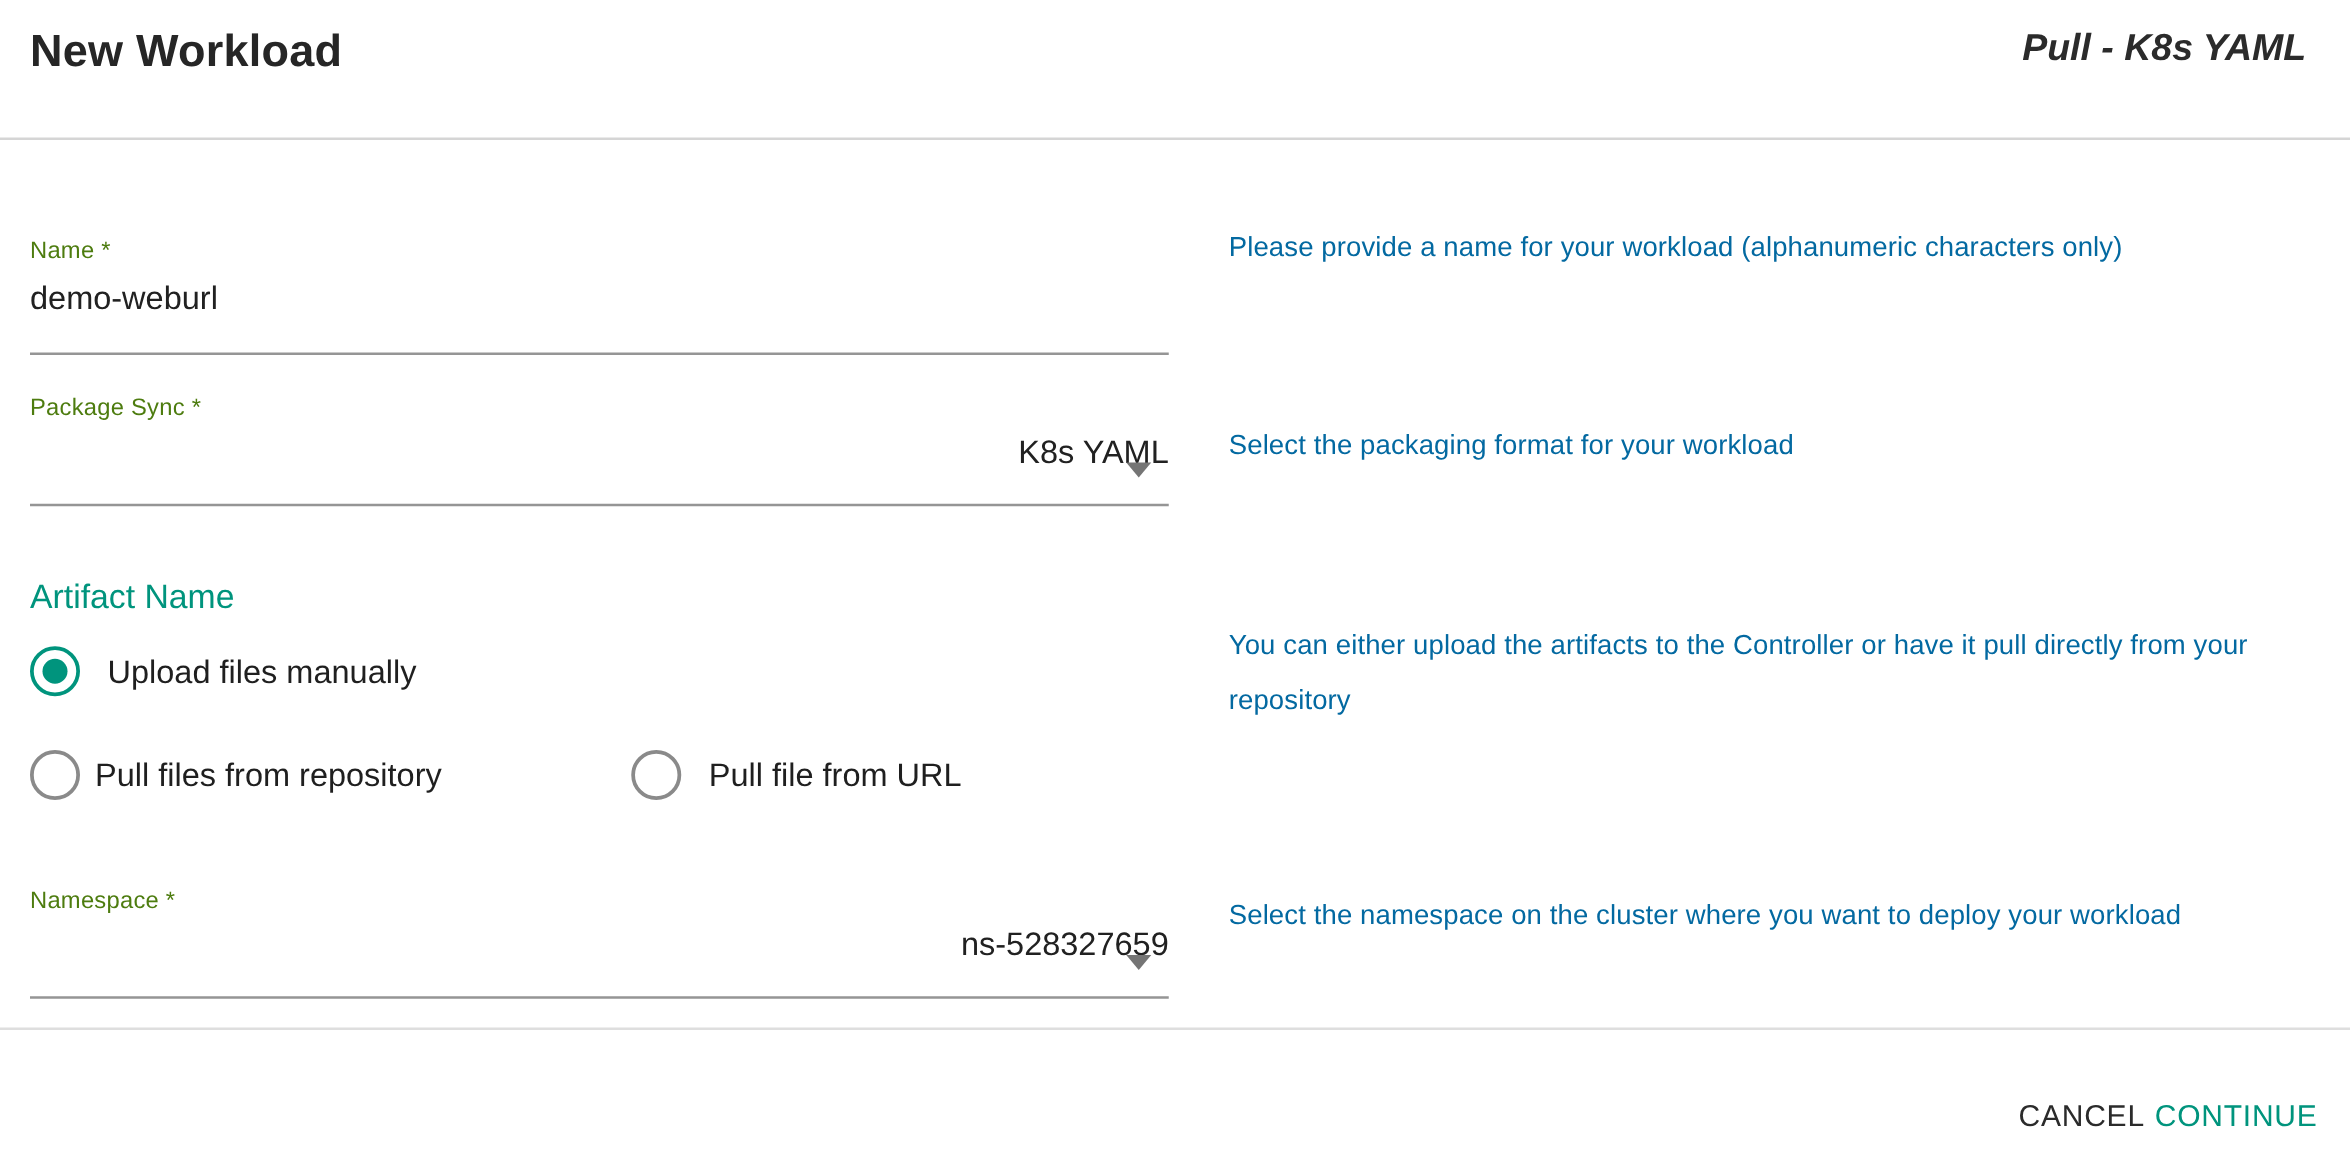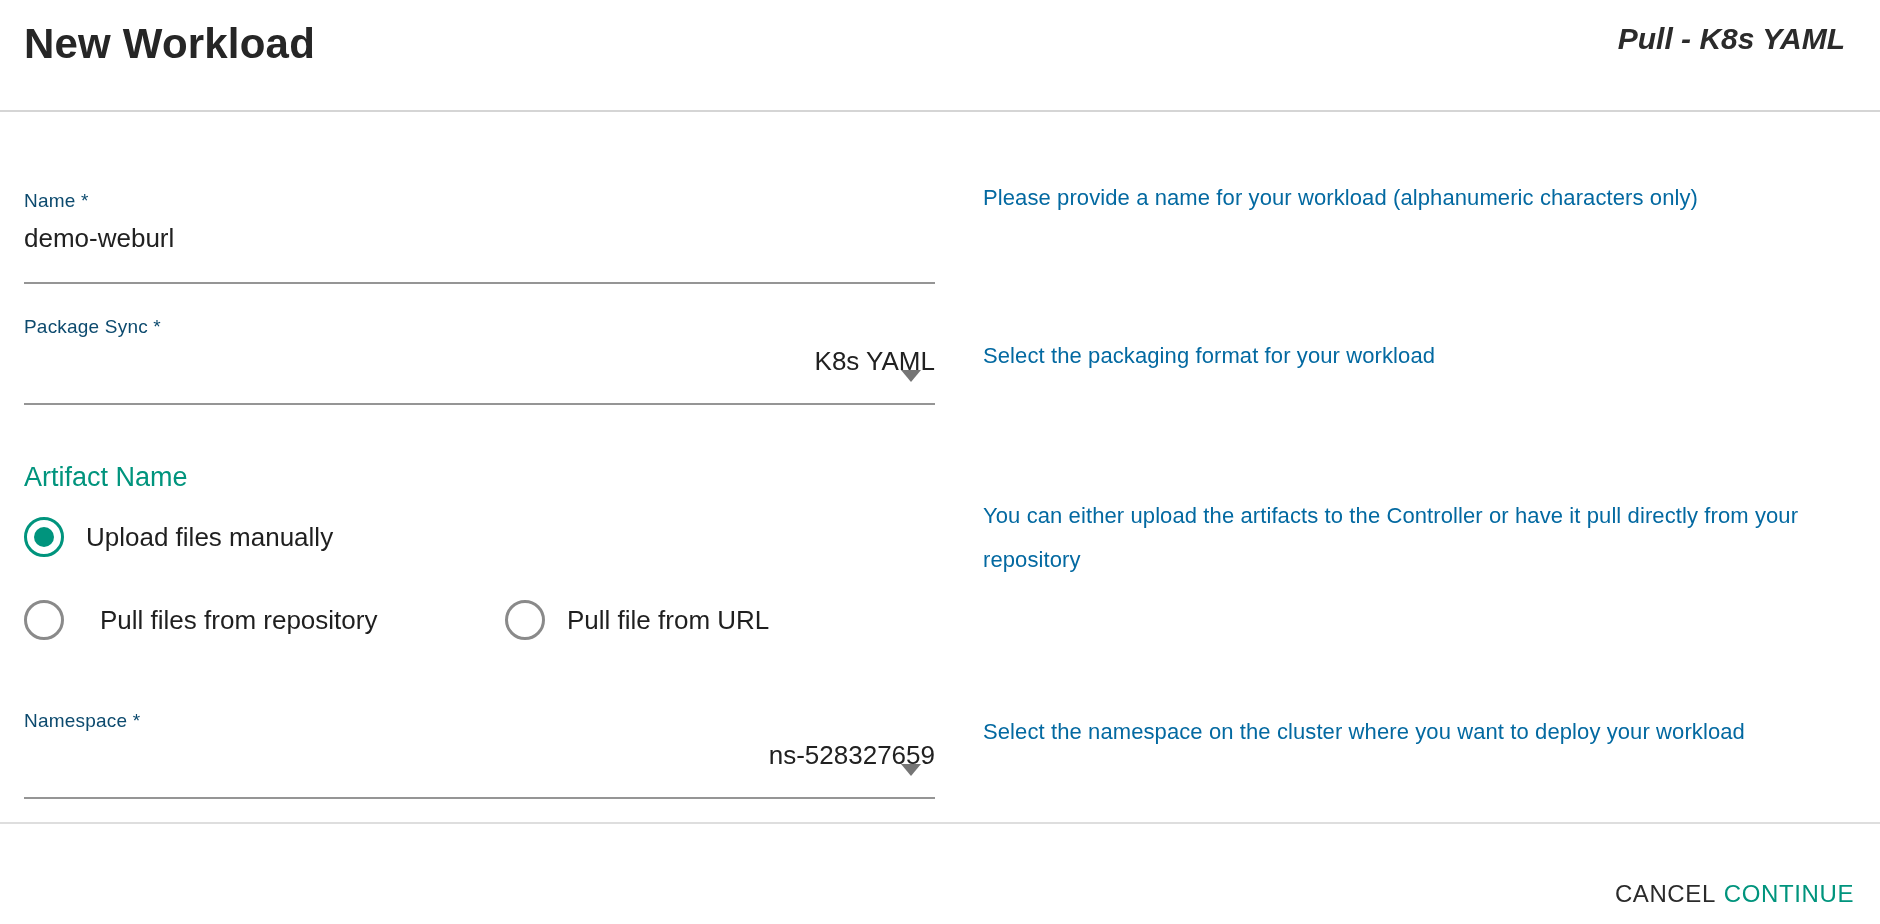--- a/index.html
+++ b/index.html
@@ -9,32 +9,32 @@
     position: relative;
     width: 1880px;
     height: 924px;
     background: #ffffff;
     overflow: hidden;
   }
   .abs { position: absolute; }
 
   .page-title {
     left: 24px; top: 20px;
-    font-size: 42px; font-weight: 700; color: #262626;
+    font-size: 36px; font-weight: 700; color: #262626;
     letter-spacing: 0.2px;
   }
   .type-label {
     right: 35px; top: 22px;
     font-size: 30px; font-weight: 700; font-style: italic; color: #2b2b2b;
   }
   .divider { left: 0; width: 1880px; height: 2px; background: #d5d5d5; }
   .divider.header { top: 110px; }
   .divider.footer { top: 822px; background: #dedede; }
 
-  .field-label { font-size: 19px; color: #0c4a6e; letter-spacing: 0.2px; }
+  .field-label { font-size: 19px; color: #4d7c0f; letter-spacing: 0.2px; }
   .field-underline { width: 911px; height: 2px; background: #959595; }
 
   .text-input {
     left: 24px; top: 218px; width: 911px;
     border: none; outline: none;
     font-family: "Liberation Sans", sans-serif;
     font-size: 26px; color: #212121;
     padding: 0 0 0 0; background: transparent;
     height: 40px;
   }
@@ -112,21 +112,21 @@
     <span class="radio-outer">
         <span class="radio-inner"></span>
       </span>
     <span class="radio-label" style="margin-left:22px;">Upload files manually</span>
   </div>
 
   <div class="abs radio-row" style="left:24px; top:600px;">
     <span class="radio-outer">
         <span class="radio-inner"></span>
       </span>
-    <span class="radio-label" style="margin-left:36px;">Pull files from repository</span>
+    <span class="radio-label" style="margin-left:12px;">Pull files from repository</span>
   </div>
 
   <div class="abs radio-row" style="left:505px; top:600px;">
     <span class="radio-outer">
         <span class="radio-inner"></span>
       </span>
     <span class="radio-label" style="margin-left:22px;">Pull file from URL</span>
   </div>
 
   <div class="abs help-text" style="top:494px; width:860px;">You can either upload the artifacts to the Controller or have it pull directly from your repository</div>

